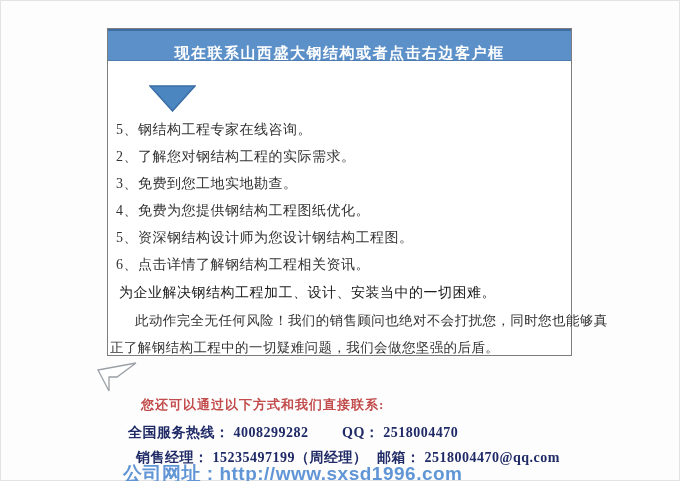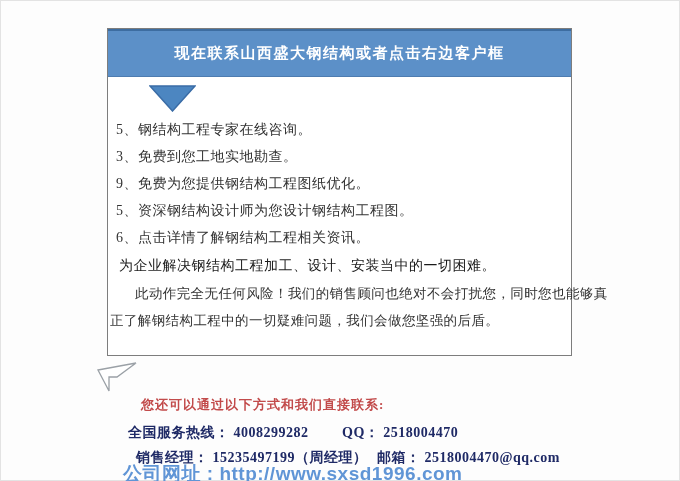--- a/index.html
+++ b/index.html
@@ -16,21 +16,21 @@
     border:1px solid #e3e3e3;
   }
   
   .main-box {
     position:absolute; left:106px; top:27px;
     width:465px; height:328px;
     background:#ffffff;
     border:1px solid var(--box_border);
   }
   .header-band {
-    position:absolute; left:0; top:0; right:0; height:48px;
+    position:absolute; left:0; top:0; right:0; height:32px;
     background:var(--header_bg);
     border-top:2px solid var(--header_border_top);
     border-bottom:1px solid var(--header_border_bottom);
     color:#ffffff;
     font-size:15px; font-weight:bold; letter-spacing:1.5px;
     text-align:center; line-height:44px;
     white-space:nowrap;
   }
   .down-arrow { position:absolute; left:41px; top:56px; width:47px; height:27px; }
   .box-content { position:absolute; left:0; top:94px; right:0; }
@@ -95,22 +95,23 @@
   <div class="main-box">
 
     <div class="header-band">现在联系山西盛大钢结构或者点击右边客户框</div>
 
     <svg class="down-arrow" viewBox="0 0 47 27" preserveAspectRatio="none">
       <polygon points="1,1 46,1 23.5,26" fill="#4c86c1" stroke="#3a6ca6" stroke-width="1.5"></polygon>
     </svg>
 
     <div class="box-content">
       <div class="list-item">5、钢结构工程专家在线咨询。</div>
+      <div class="list-item">2、了解您对钢结构工程的实际需求。</div>
       <div class="list-item">3、免费到您工地实地勘查。</div>
-      <div class="list-item">9、免费为您提供钢结构工程图纸优化。</div>
+      <div class="list-item">4、免费为您提供钢结构工程图纸优化。</div>
       <div class="list-item">5、资深钢结构设计师为您设计钢结构工程图。</div>
       <div class="list-item">6、点击详情了解钢结构工程相关资讯。</div>
 
       <div class="highlight-line">为企业解决钢结构工程加工、设计、安装当中的一切困难。</div>
 
       <div class="para-line1">此动作完全无任何风险！我们的销售顾问也绝对不会打扰您，同时您也能够真</div>
       <div class="para-line2">正了解钢结构工程中的一切疑难问题，我们会做您坚强的后盾。</div>
     </div>
   </div>
 

